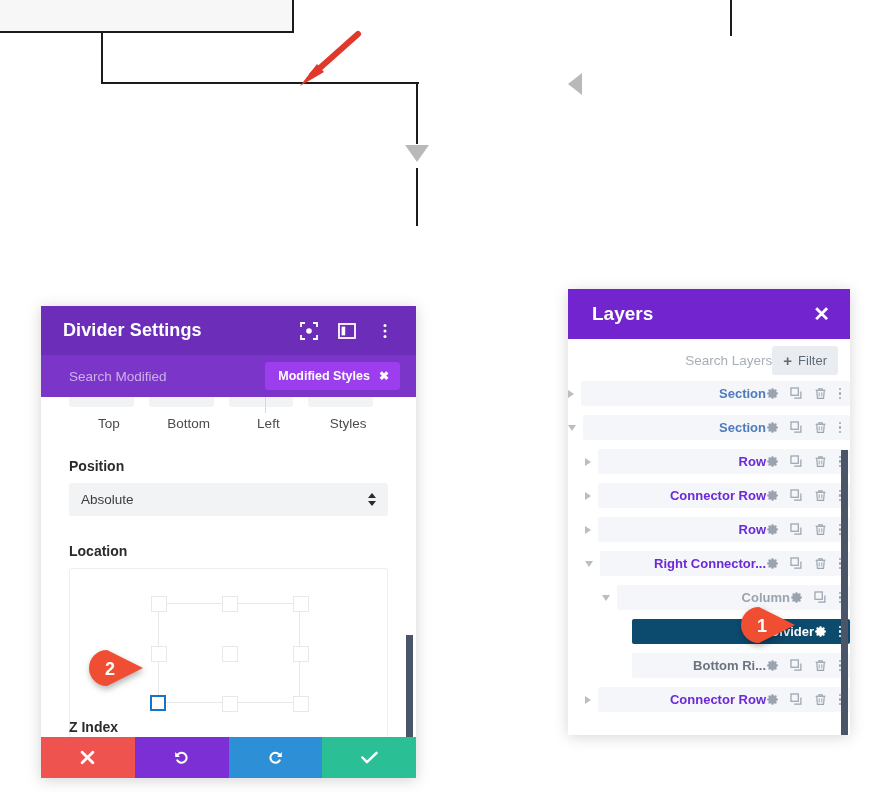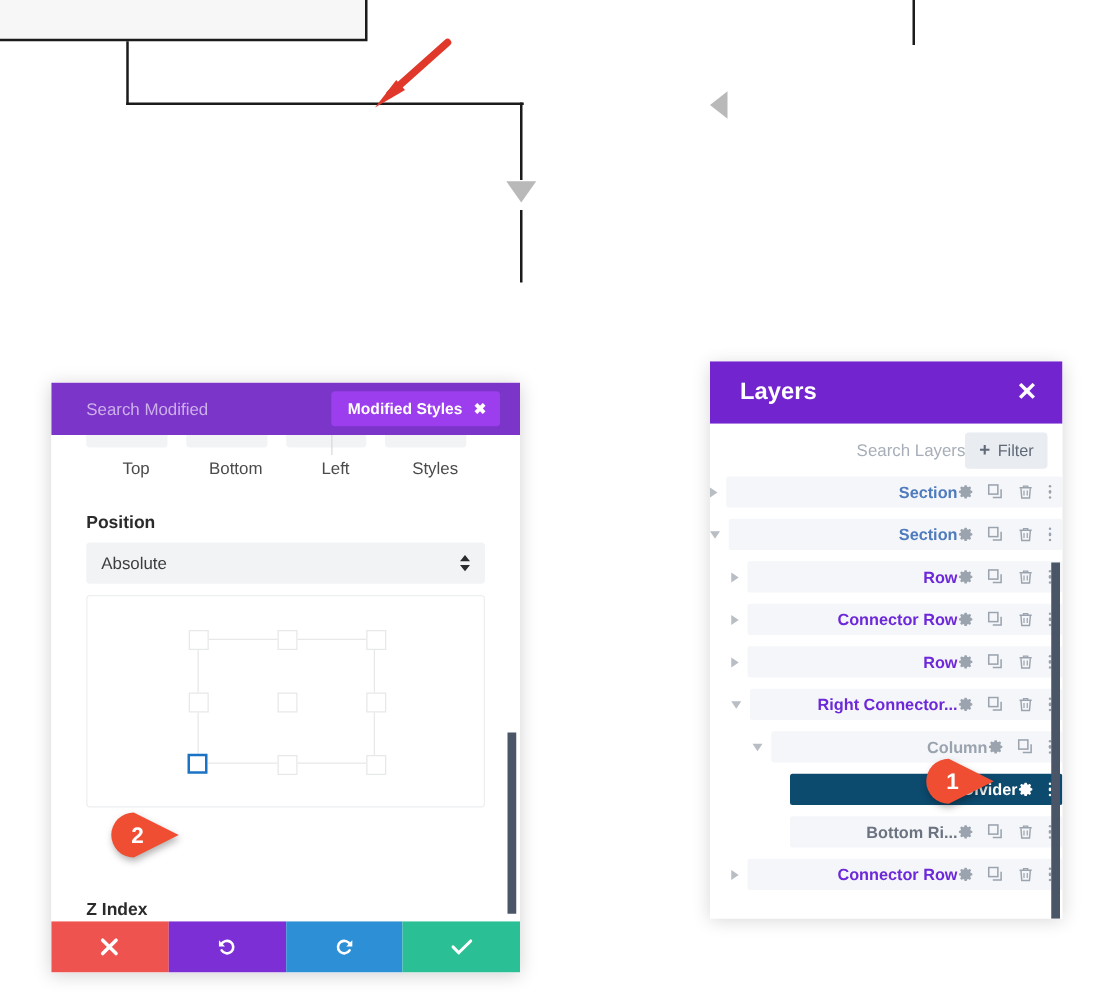--- a/index.html
+++ b/index.html
@@ -216,20 +216,38 @@
     <svg class="red-arrow" width="80" height="70">
       <g>
         <line x1="68" y1="8" x2="22" y2="49" stroke="#e0382a" stroke-width="6" stroke-linecap="round"></line>
         <polygon points="10,60 34,46 27,38" fill="#e0382a"></polygon>
       </g>
     </svg>
   </div>
 
   <div class="modal">
 
+    <div class="modal-header">
+      <div class="modal-title">Divider Settings</div>
+      <div class="hdr-icons">
+        <svg class="hdr-ic" viewBox="0 0 18 18">
+          <path d="M1 5V1h4M13 1h4v4M17 13v4h-4M5 17H1v-4" fill="none" stroke="#fff" stroke-width="1.8"></path>
+          <circle cx="9" cy="9" r="2.8" fill="#fff"></circle>
+        </svg>
+        <svg class="hdr-ic" viewBox="0 0 18 18">
+          <rect x="1" y="2" width="16" height="14" fill="none" stroke="#fff" stroke-width="1.8"></rect>
+          <rect x="3.6" y="4.6" width="3.6" height="8.8" fill="#fff"></rect>
+        </svg>
+        <svg class="hdr-ic" viewBox="0 0 18 18">
+          <circle cx="9" cy="3.5" r="1.5" fill="#fff"></circle>
+          <circle cx="9" cy="9" r="1.5" fill="#fff"></circle>
+          <circle cx="9" cy="14.5" r="1.5" fill="#fff"></circle>
+        </svg>
+      </div>
+    </div>
 
     <div class="modal-search">
       <div class="search-ph">Search Modified</div>
       <div class="mod-badge">
         <span>Modified Styles</span>
         <span class="x">✖</span>
       </div>
     </div>
 
     <div class="modal-body">
@@ -249,20 +267,21 @@
 
       <div class="field-label">Position</div>
       <div class="select-box">
         <span class="val">Absolute</span>
         <span class="spin">
             <i class="up"></i>
             <i class="dn"></i>
           </span>
       </div>
 
+      <div class="field-label">Location</div>
       <div class="loc-card">
         <div class="loc-rect">
           <div class="loc-cell" style="left:-8px;  top:-8px;"></div>
           <div class="loc-cell" style="left:63px;  top:-8px;"></div>
           <div class="loc-cell" style="left:134px; top:-8px;"></div>
           <div class="loc-cell" style="left:-8px;  top:42px;"></div>
           <div class="loc-cell" style="left:63px;  top:42px;"></div>
           <div class="loc-cell" style="left:134px; top:42px;"></div>
           <div class="loc-cell sel" style="left:-9px; top:91px;"></div>
           <div class="loc-cell" style="left:63px;  top:92px;"></div>

